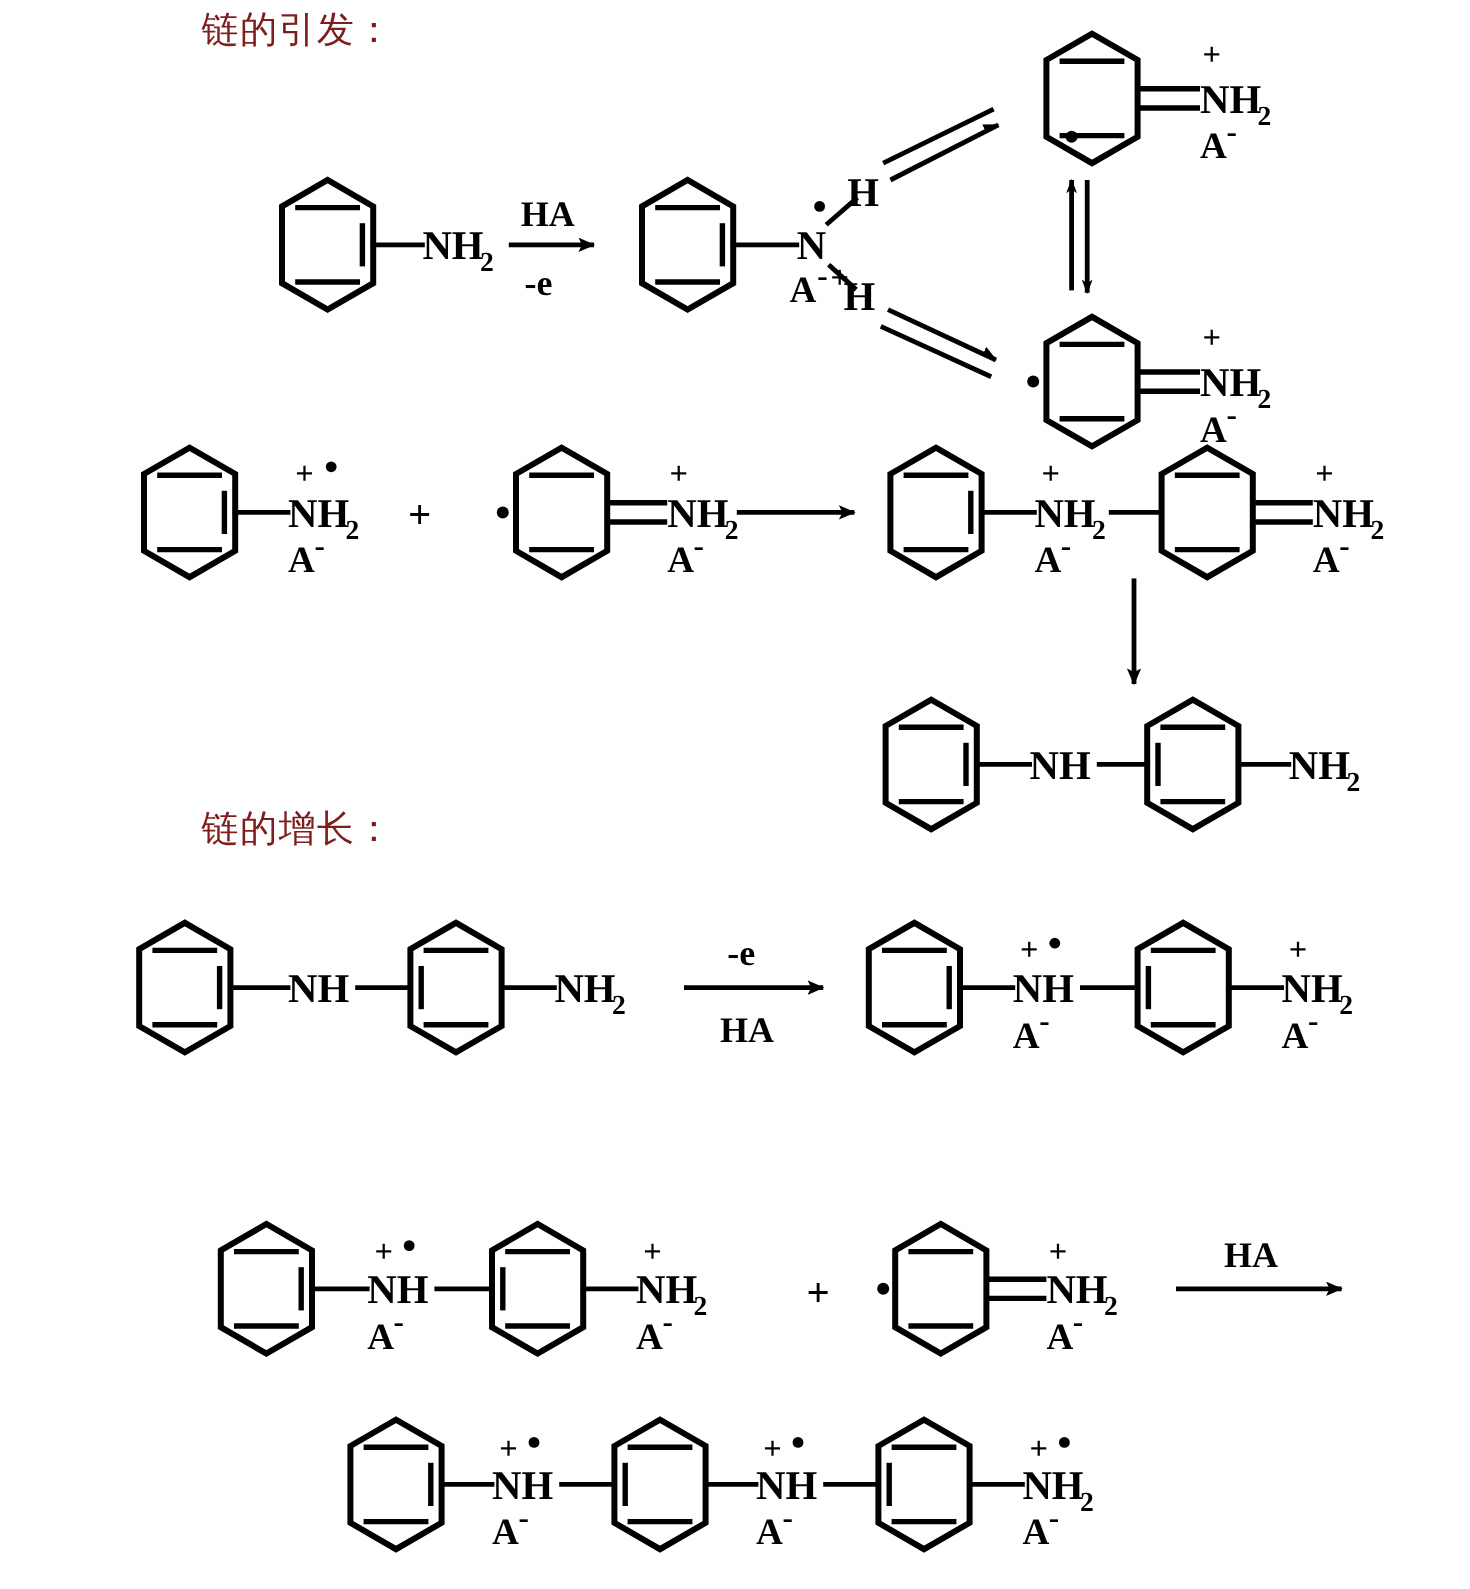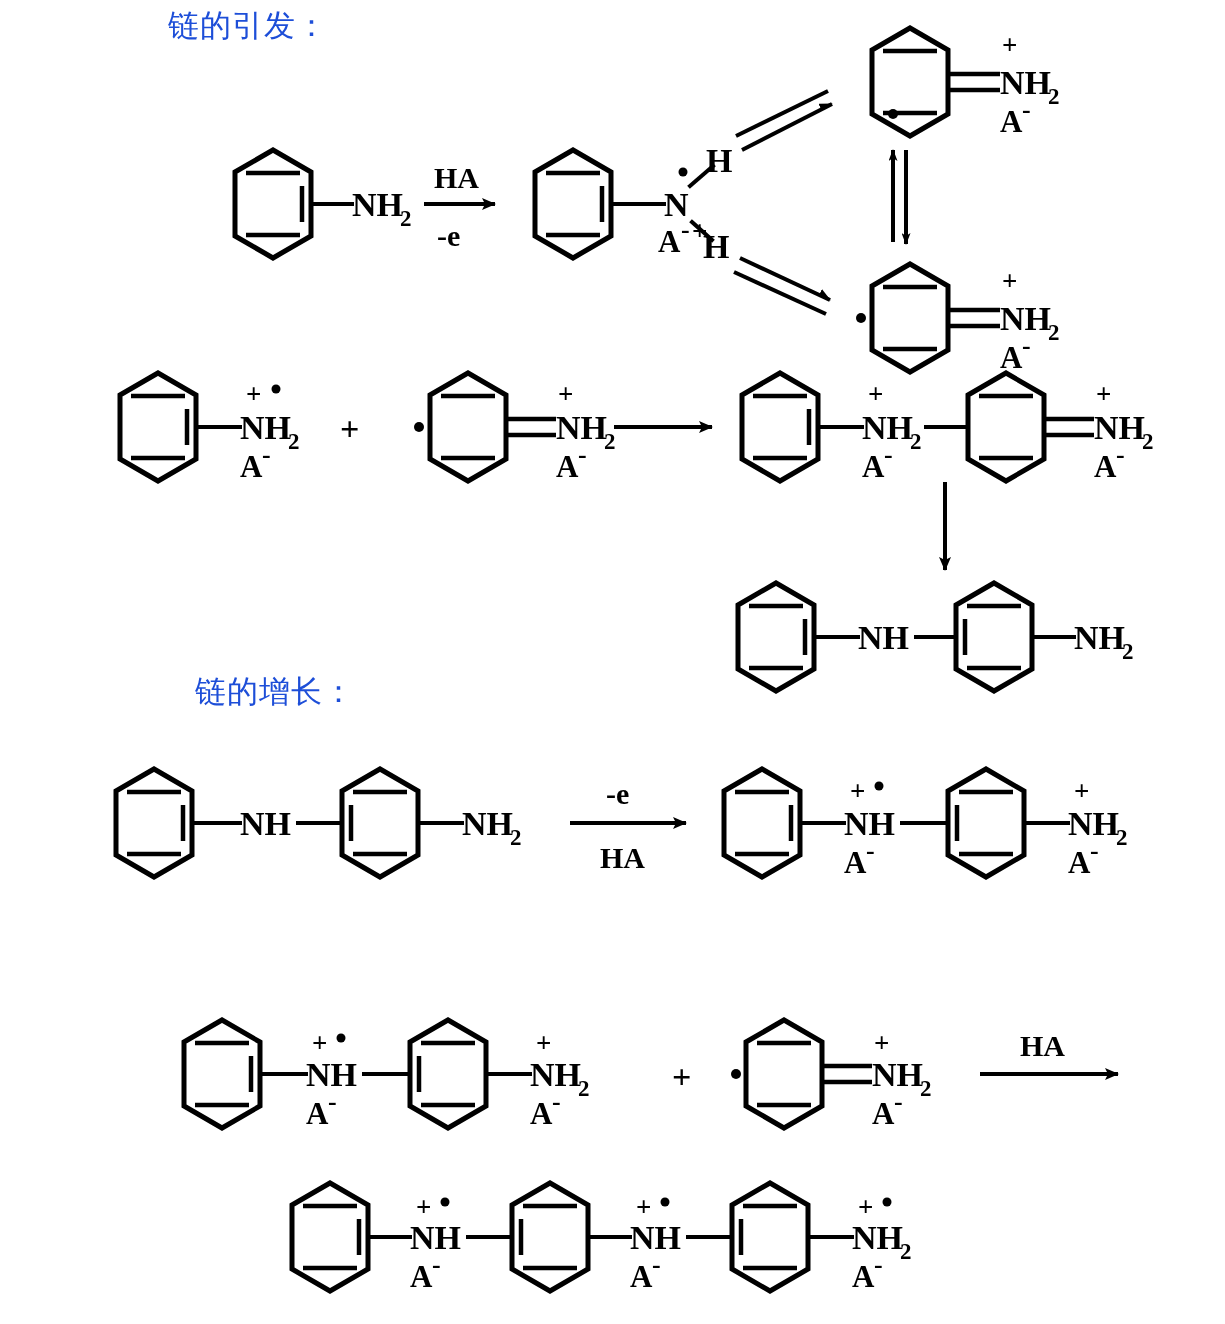--- a/index.html
+++ b/index.html
@@ -2,41 +2,41 @@
 <html><head>
 <meta charset="utf-8">
 <style>
   html,body{margin:0;padding:0;background:#ffffff;}
   body{
     width:1225px;height:1324px;position:relative;overflow:hidden;
     font-family:"Liberation Serif","DejaVu Serif",serif;color:#000;
   }
   .heading{
     position:absolute;font-family:"DejaVu Sans","Liberation Sans",sans-serif;
-    font-size:31px;line-height:1;color:#1d4ed8;letter-spacing:1px;white-space:nowrap;
+    font-size:31px;line-height:1;color:#7f1d1d;letter-spacing:1px;white-space:nowrap;
   }
   #scheme{position:absolute;left:0;top:0;width:1225px;height:1324px;}
   svg text{font-family:"Liberation Serif","DejaVu Serif",serif;fill:#000;}
   .lbl{font-size:34px;font-weight:700;}
   .sub{font-size:23px;font-weight:700;}
   .sup{font-size:27px;font-weight:700;}
   .supA{font-size:31px;font-weight:700;}
   .supAm{font-size:26px;font-weight:700;}
   .rxn{font-size:30px;font-weight:700;}
   .bond{stroke:#000;stroke-width:4;fill:none;stroke-linecap:square;}
   .bond2{stroke:#000;stroke-width:4.5;fill:none;stroke-linecap:butt;}
   .ring{stroke:#000;stroke-width:5;fill:none;stroke-linejoin:miter;}
   .arrowline{stroke:#000;stroke-width:4;fill:none;}
   .dot{fill:#000;}
 </style>
 </head>
 <body>
 
 <div class="heading" style="left:168px;top:10px;">链的引发：</div>
-<div class="heading" style="left:168px;top:676px;margin-left:27px;">链的增长：</div>
+<div class="heading" style="left:168px;top:676px;">链的增长：</div>
 
 <svg id="scheme" viewBox="0 0 1225 1324">
   <defs>
     <marker id="ah" markerWidth="14" markerHeight="12" refX="13" refY="6" orient="auto" markerUnits="userSpaceOnUse">
       <path d="M0,0 L14,6 L0,12 L3,6 Z" fill="#000"></path>
     </marker>
     <marker id="ahs" markerWidth="12" markerHeight="9" refX="11" refY="4.5" orient="auto" markerUnits="userSpaceOnUse">
       <path d="M0,0 L12,4.5 L0,9 L3,4.5 Z" fill="#000"></path>
     </marker>
     <marker id="ahh" markerWidth="13" markerHeight="7" refX="12" refY="6.5" orient="auto" markerUnits="userSpaceOnUse">

